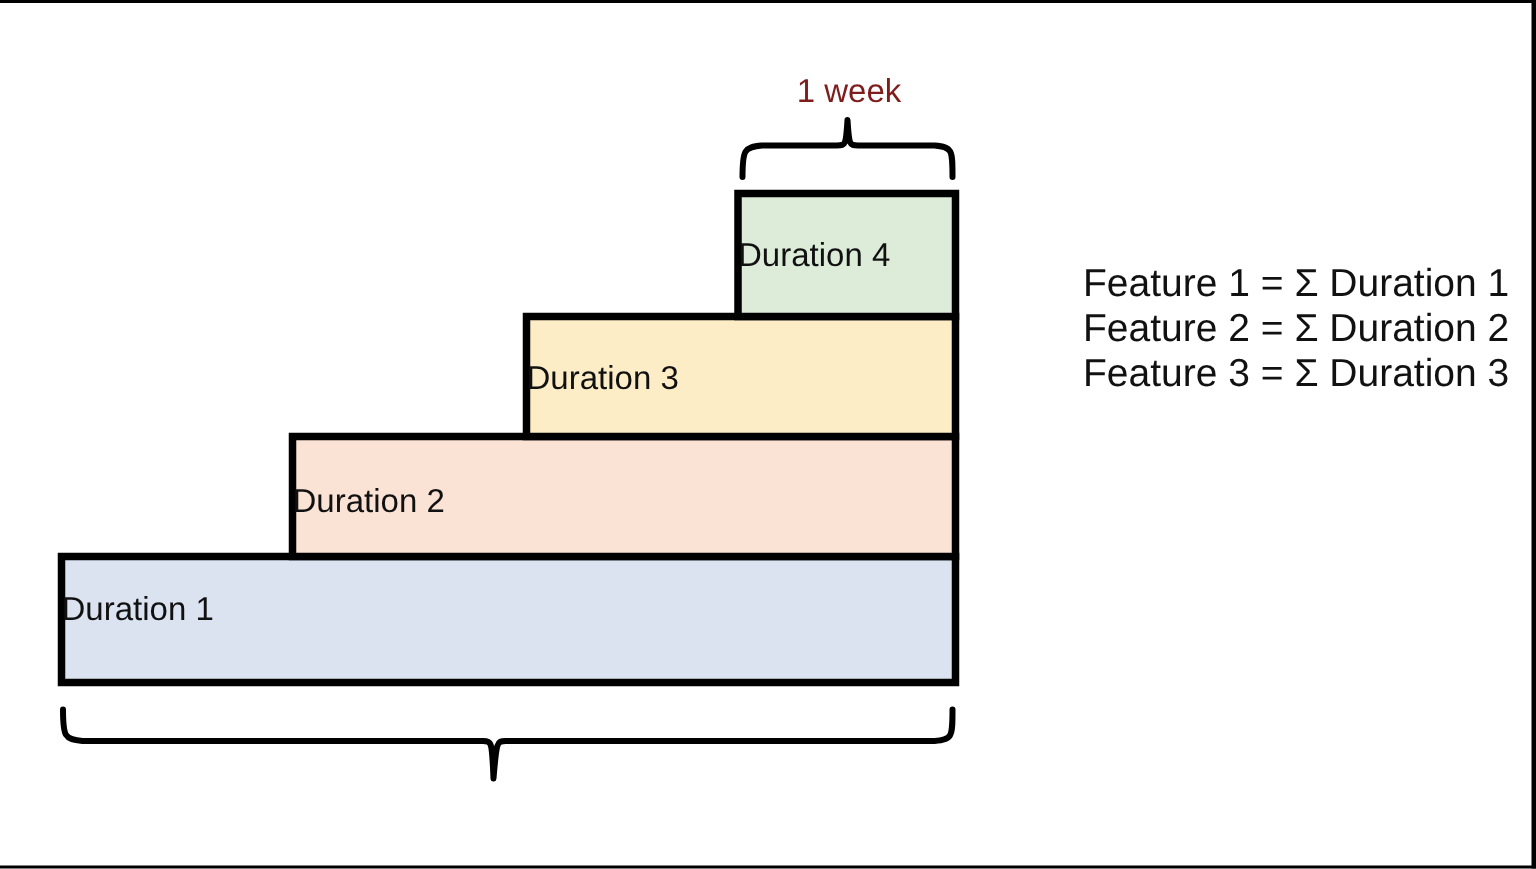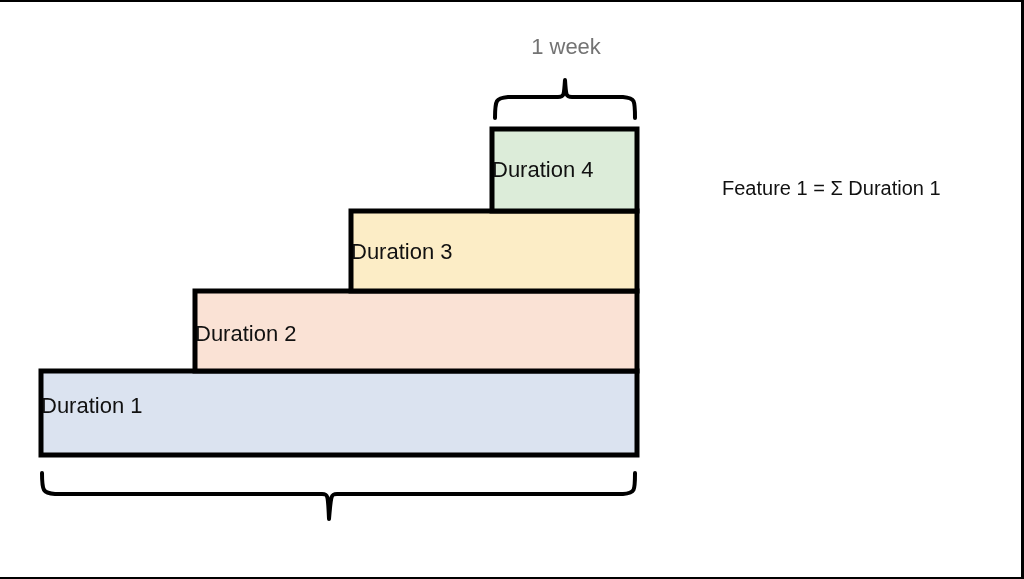--- a/index.html
+++ b/index.html
@@ -37,31 +37,32 @@
     line-height: 22px;
     color: #111111;
     white-space: nowrap;
     letter-spacing: 0px;
   }
   .brace-label {
     position: absolute;
     text-align: center;
     font-size: 22px;
     line-height: 22px;
-    color: #737373;
+    color: #7f1d1d;
     white-space: nowrap;
+    margin-top: 14px;
   }
   #legend {
     position: absolute;
     left: 722px;
     top: 173px;
     width: 290px;
   }
   .legend-line {
-    font-size: 20px;
+    font-size: 26px;
     line-height: 30px;
     height: 30px;
     color: #111111;
     white-space: nowrap;
     text-align: left;
   }
   
   .frame-strip {
     position: absolute;
     background: #000000;
@@ -98,19 +99,21 @@
 
   <div class="bar-label" style="left:41px; top:395px; width:596px;">Duration 1</div>
   <div class="bar-label" style="left:195px; top:323px; width:442px;">Duration 2</div>
   <div class="bar-label" style="left:351px; top:241px; width:286px;">Duration 3</div>
   <div class="bar-label" style="left:492px; top:159px; width:145px;">Duration 4</div>
 
   <div class="brace-label" style="left:466px; top:36px; width:200px;">1 week</div>
 
   <div id="legend">
     <div class="legend-line">Feature 1 = Σ Duration 1</div>
+    <div class="legend-line">Feature 2 = Σ Duration 2</div>
+    <div class="legend-line">Feature 3 = Σ Duration 3</div>
   </div>
 
   <div class="frame-strip" style="left:0; top:0; width:1024px; height:2px;"></div>
   <div class="frame-strip" style="left:0; top:577px; width:1024px; height:2px;"></div>
   <div class="frame-strip" style="left:1021px; top:0; width:3px; height:579px;"></div>
 
 </div>
 
 </body></html>

